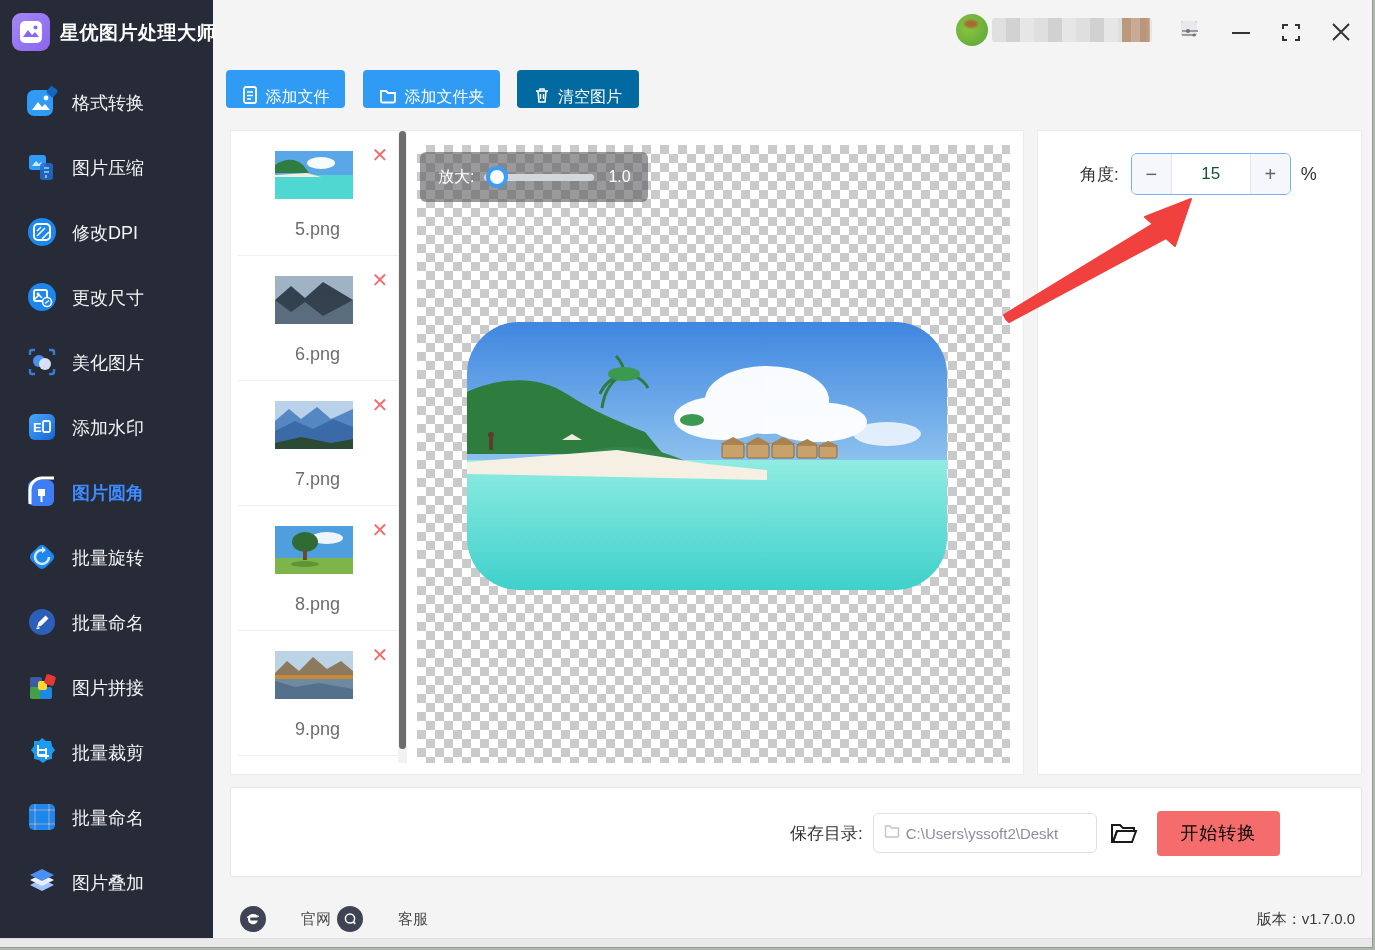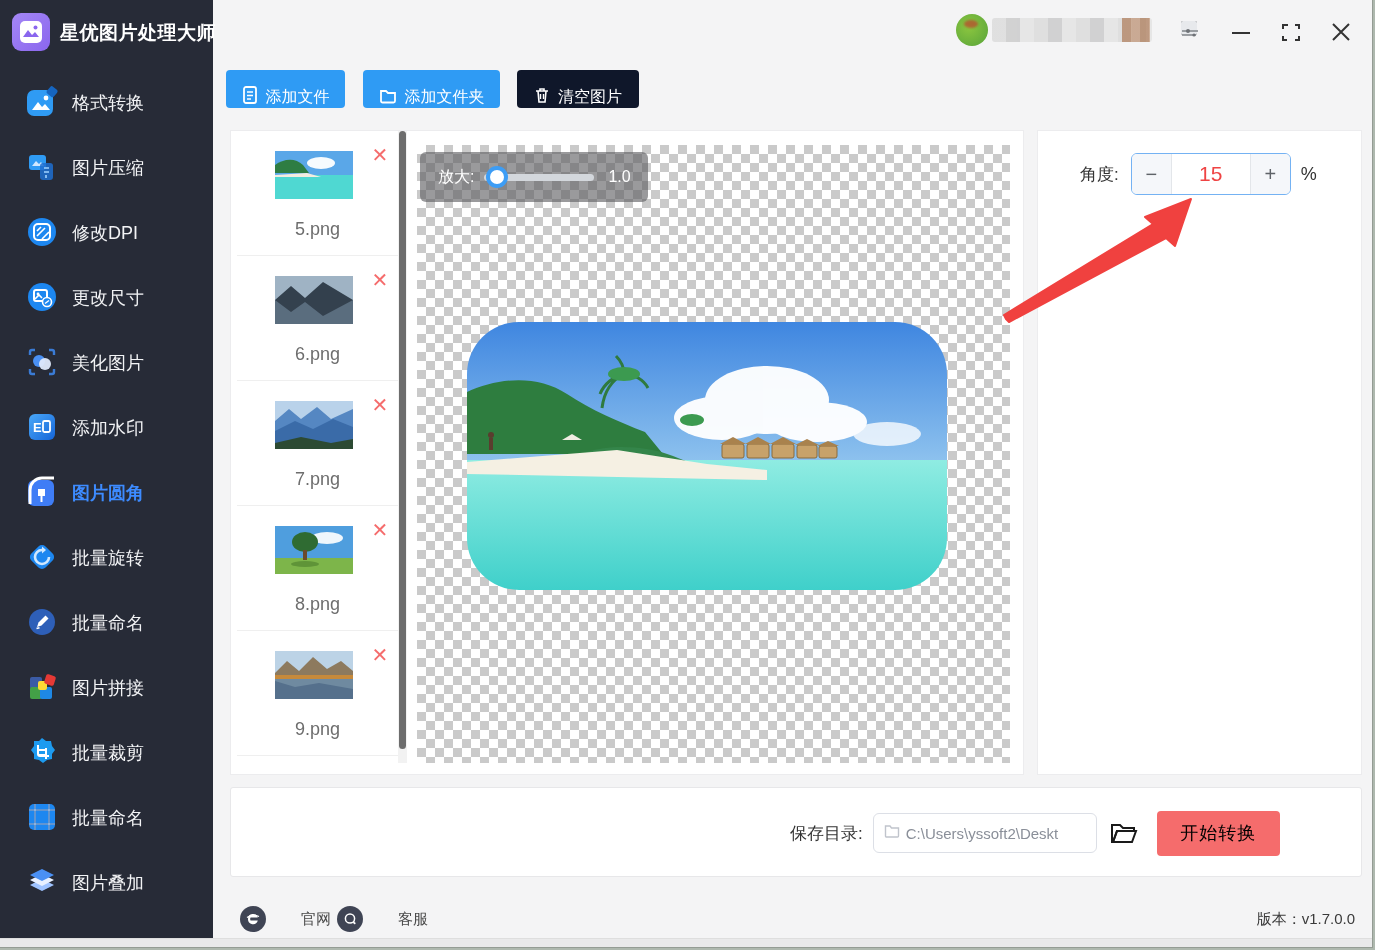--- a/index.html
+++ b/index.html
@@ -32,21 +32,21 @@
       background:repeating-linear-gradient(90deg,#dcdcdc 0 14px,#ccc 14px 28px,#e4e4e4 28px 42px);
       opacity:.85; }
   #username-blur:after { content:""; position:absolute; right:2px; top:0; width:28px; height:24px;
       background:repeating-linear-gradient(90deg,#a9744f 0 9px,#c09272 9px 18px); opacity:.8; }
   #settings-mini { left:1178px; top:18px; width:24px; height:24px; opacity:.75; }
   .win-btn { top:20px; width:26px; height:24px; cursor:pointer; color:#333; }
   
   .tb-btn { top:70px; height:38px; border-radius:4px; color:#fff; font-size:16px;
             display:flex; align-items:flex-end; justify-content:center; gap:8px; cursor:pointer; }
   .tb-blue { background:#2f9bf4; }
-  .tb-gray { background:#0f172a; }
+  .tb-gray { background:#0369a1; }
   
   #card-main { left:230px; top:130px; width:794px; height:645px; background:#fff; border:1px solid #ececee; }
   #file-list { left:237px; top:131px; width:161px; height:632px; background:#fff; overflow:hidden; }
   .file-item { position:relative; width:100%; height:125px; border-bottom:1px solid #efefef; }
   .file-thumb { position:absolute; left:38px; top:20px; width:78px; height:48px; }
   .file-name { position:absolute; left:0; top:88px; width:100%; text-align:center; font-size:18px; color:#6d6d6d; }
   .file-del { position:absolute; right:8px; top:14px; width:20px; height:20px; color:#f56c6c;
               font-size:20px; line-height:20px; text-align:center; cursor:pointer; }
   #list-scrollbar { left:398px; top:131px; width:9px; height:632px; background:#f2f2f2; }
   #list-scroll-thumb { position:absolute; left:1px; top:0; width:7px; height:618px; border-radius:4px; background:#6d6d6d; }
@@ -68,22 +68,22 @@
   
   #card-right { left:1037px; top:130px; width:325px; height:645px; background:#fff; border:1px solid #ececee; }
   #angle-row { left:1080px; top:152px; width:280px; height:44px; display:flex; align-items:center; }
   #angle-label { font-size:17px; color:#333; }
   #stepper { display:flex; margin-left:12px; width:160px; height:42px; border:1px solid #74b2f3;
              border-radius:6px; overflow:hidden; background:#fff; }
   .step-btn { width:40px; height:100%; background:#f5f7fa; border:none; color:#5f6368; font-size:20px;
               cursor:pointer; flex:0 0 auto; }
   #step-minus { border-right:1px solid #e3e6ea; }
   #step-plus { border-left:1px solid #e3e6ea; }
-  #angle-input { flex:1; width:78px; border:none; outline:none; text-align:center; font-size:21px;
-                 color:#ef4444; font-family:inherit; }
+  #angle-input { flex:1; width:78px; border:none; outline:none; text-align:center; font-size:17px;
+                 color:#14532d; font-family:inherit; }
   #angle-unit { margin-left:10px; font-size:18px; color:#333; }
   
   #card-bottom { left:230px; top:787px; width:1132px; height:90px; background:#fff; border:1px solid #e7e7e9; border-radius:3px; }
   #save-row { left:790px; top:808px; height:50px; display:flex; align-items:center; }
   #save-label { font-size:17px; color:#333; }
   #save-input-wrap { position:relative; margin-left:10px; width:224px; height:40px; border:1px solid #dcdfe6;
      border-radius:6px; background:#fff; display:flex; align-items:center; overflow:hidden; }
   #save-input { border:none; outline:none; width:178px; font-size:15px; color:#8a8f99; font-family:inherit; }
   #open-folder-btn { margin-left:12px; width:30px; height:28px; cursor:pointer; }
   #start-btn { margin-left:18px; width:123px; height:45px; background:#f56c6c; color:#000000; border:none;

